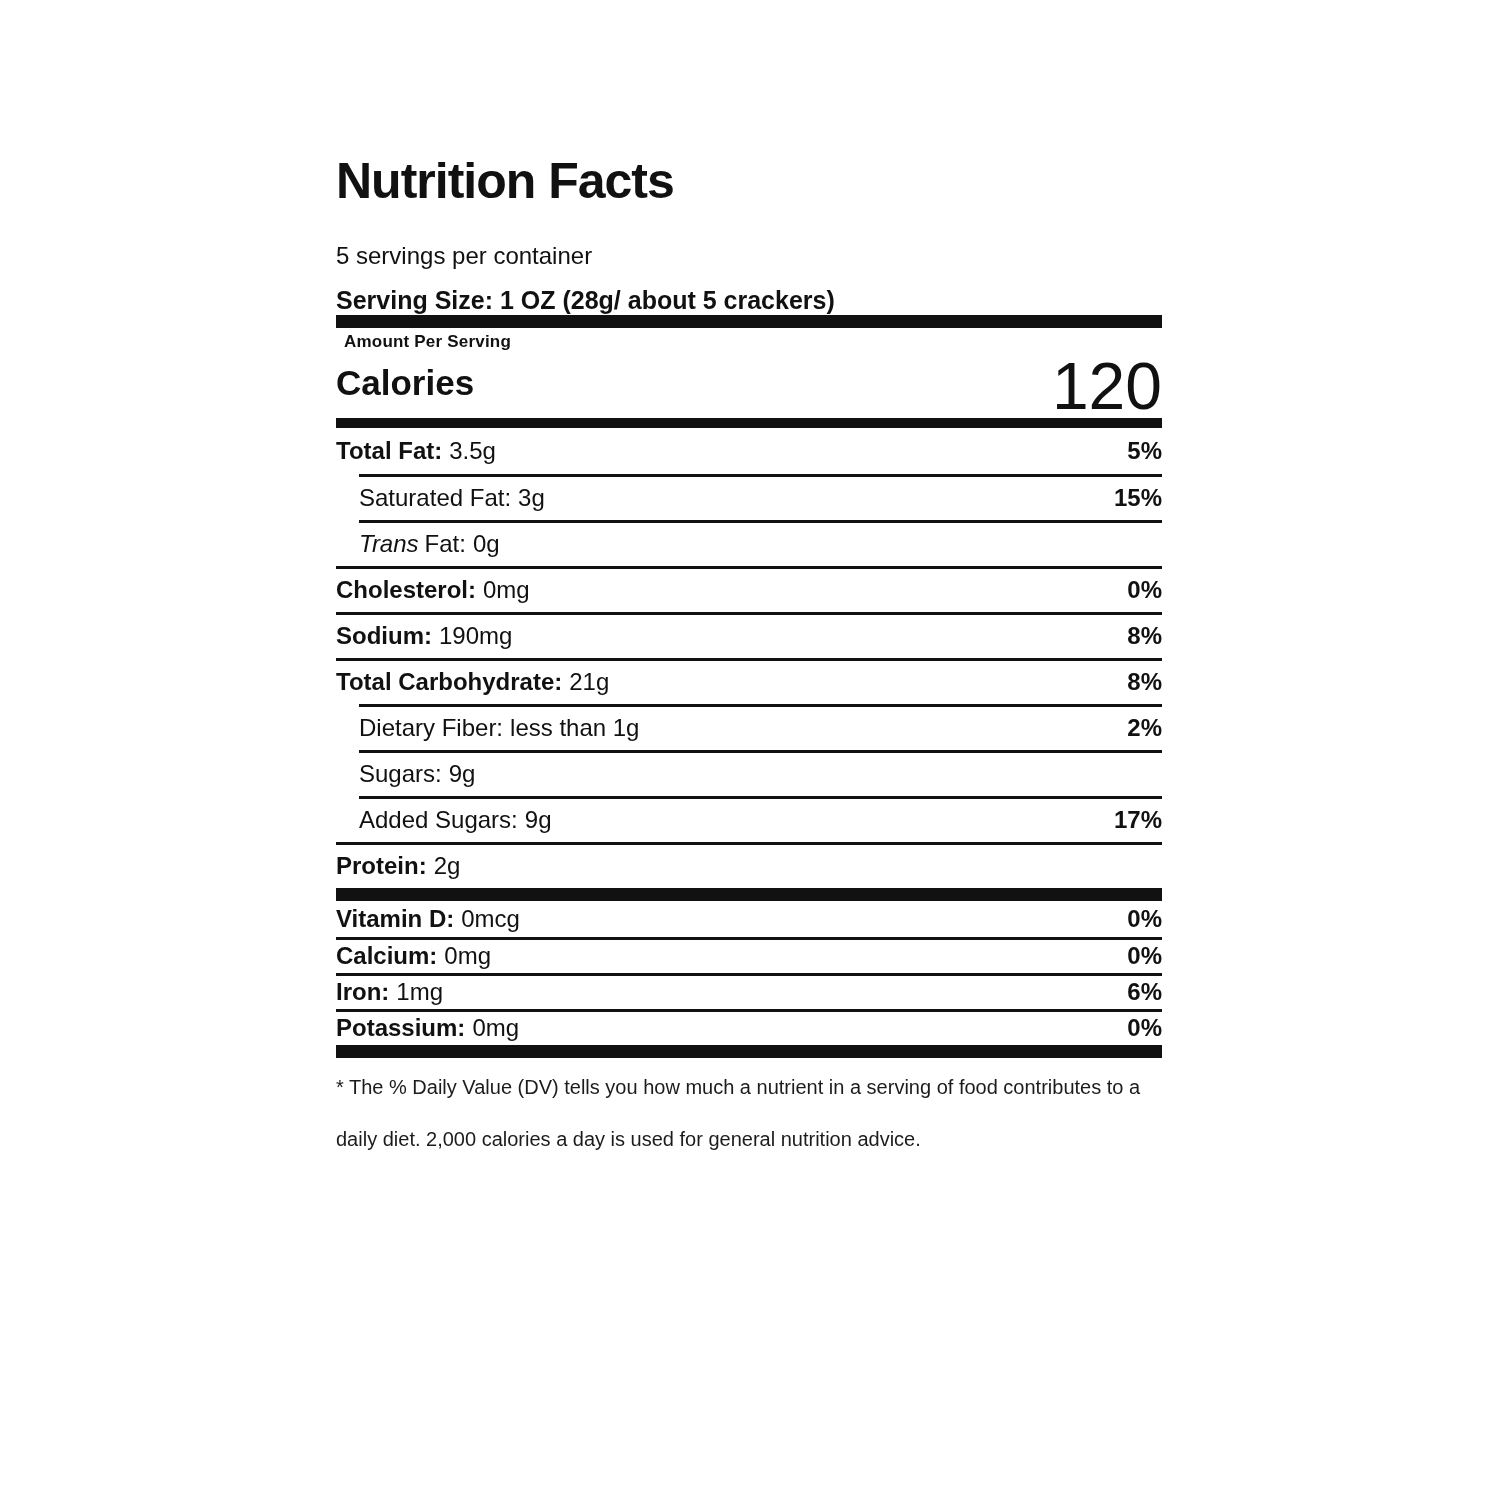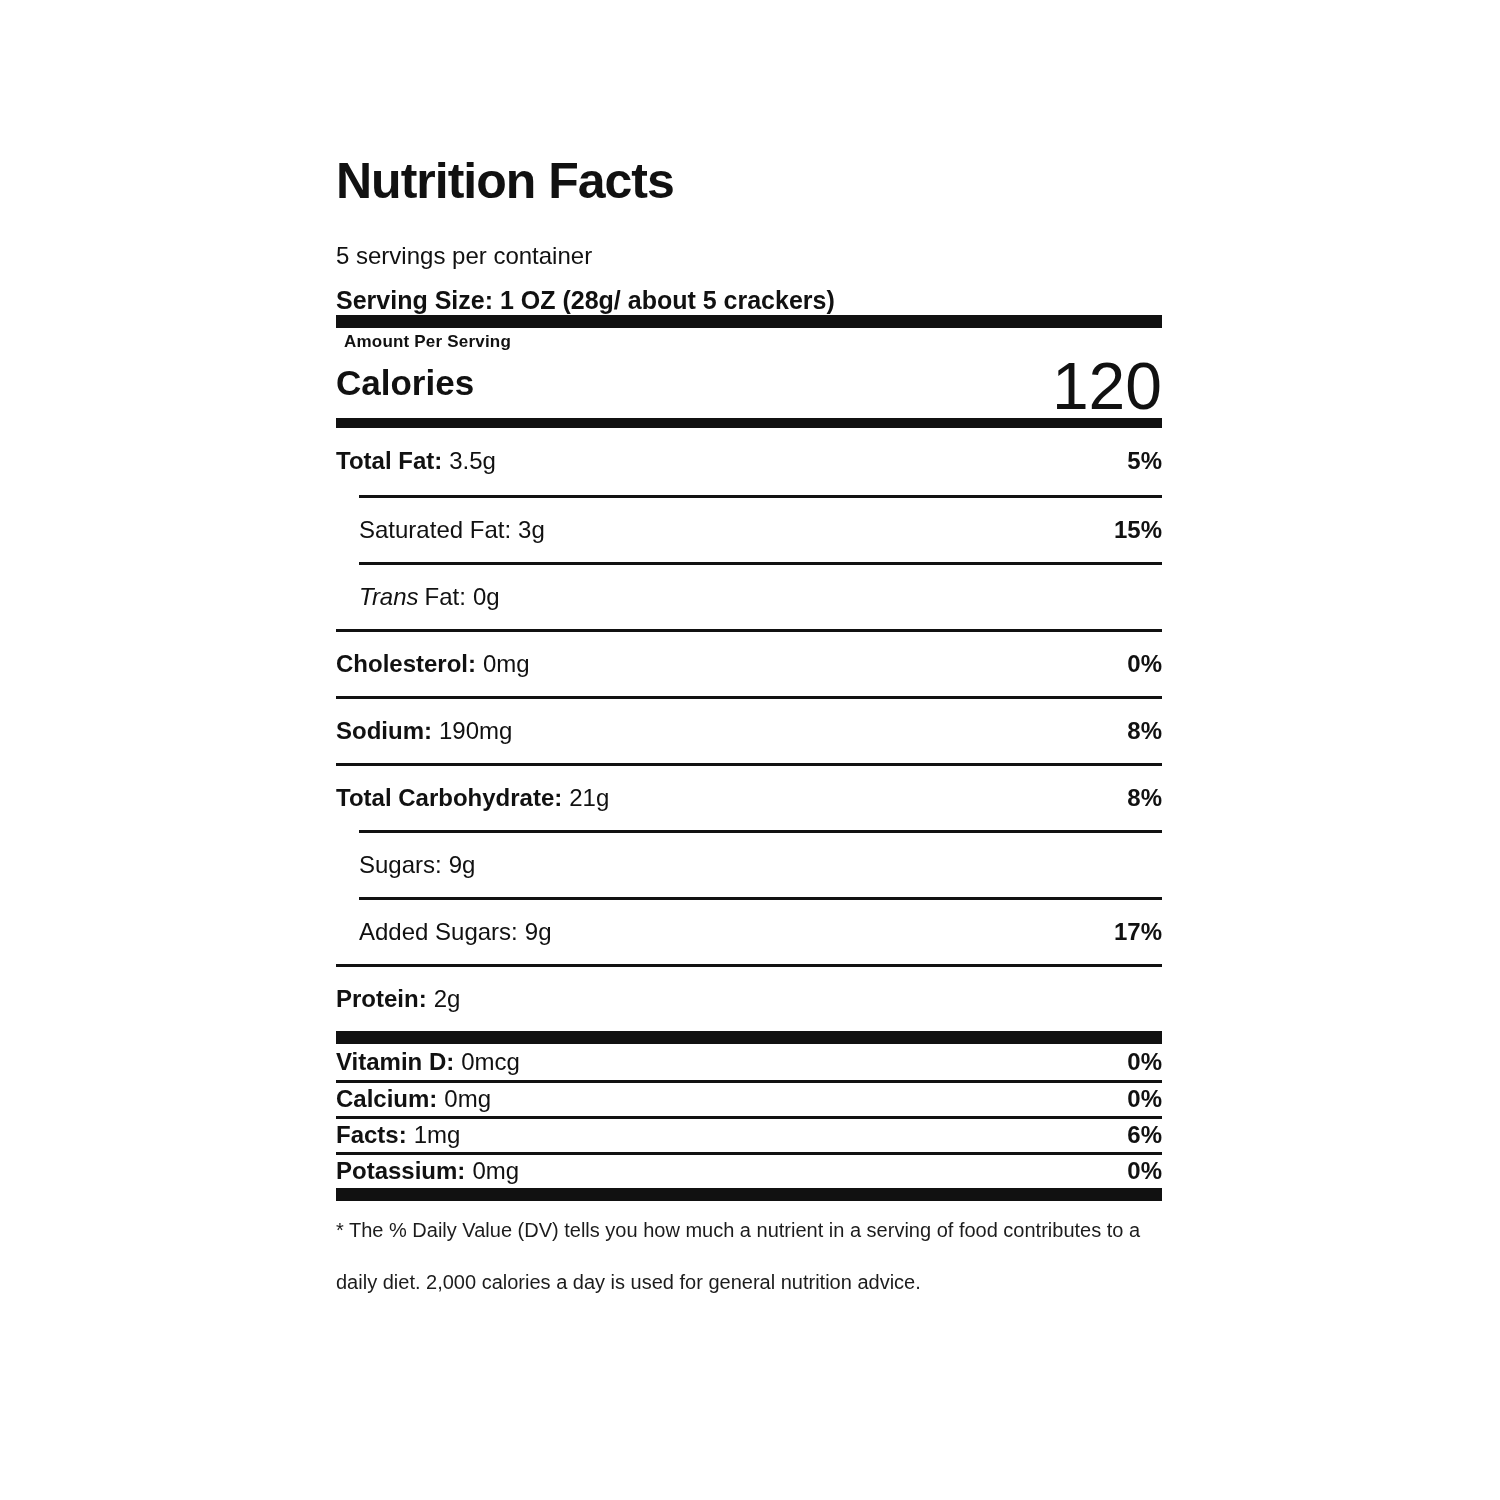--- a/index.html
+++ b/index.html
@@ -71,21 +71,21 @@
     font-size: 25px;
     font-weight: bold;
     padding: 15px 0 14px 0;
     border-bottom: 2px solid #111111;
   }
 
   .row {
     display: flex;
     justify-content: space-between;
     align-items: center;
-    height: 67px;
+    height: 46px;
     border-top: 3px solid #111111;
     font-size: 24px;
   }
   .rows .row:first-child { border-top: none; }
   .row--indent { margin-left: 23px; }
   .row--bold-label .lbl { font-weight: bold; }
   .lbl { font-weight: normal; }
   .lbl-italic { font-style: italic; margin-right: 6px; }
   .amt { margin-left: 7px; }
   .dv { font-weight: bold; }
@@ -141,20 +141,24 @@
   </div>
       <div class="row row--bold-label">
     <span class="row-left"><span class="lbl">Sodium:</span><span class="amt">190mg</span></span>
     <span class="dv">8%</span>
   </div>
       <div class="row row--bold-label">
     <span class="row-left"><span class="lbl">Total Carbohydrate:</span><span class="amt">21g</span></span>
     <span class="dv">8%</span>
   </div>
       <div class="row row--indent">
+    <span class="row-left"><span class="lbl">Dietary Fiber:</span><span class="amt">less than 1g</span></span>
+    <span class="dv">2%</span>
+  </div>
+      <div class="row row--indent">
     <span class="row-left"><span class="lbl">Sugars:</span><span class="amt">9g</span></span>
     <span class="dv"></span>
   </div>
       <div class="row row--indent">
     <span class="row-left"><span class="lbl">Added Sugars:</span><span class="amt">9g</span></span>
     <span class="dv">17%</span>
   </div>
       <div class="row row--bold-label">
     <span class="row-left"><span class="lbl">Protein:</span><span class="amt">2g</span></span>
     <span class="dv"></span>
@@ -166,21 +170,21 @@
   <div class="rows rows--minerals" id="mineral-rows">
       <div class="row row--bold-label">
     <span class="row-left"><span class="lbl">Vitamin D:</span><span class="amt">0mcg</span></span>
     <span class="dv">0%</span>
   </div>
       <div class="row row--bold-label">
     <span class="row-left"><span class="lbl">Calcium:</span><span class="amt">0mg</span></span>
     <span class="dv">0%</span>
   </div>
       <div class="row row--bold-label">
-    <span class="row-left"><span class="lbl">Facts:</span><span class="amt">1mg</span></span>
+    <span class="row-left"><span class="lbl">Iron:</span><span class="amt">1mg</span></span>
     <span class="dv">6%</span>
   </div>
       <div class="row row--bold-label">
     <span class="row-left"><span class="lbl">Potassium:</span><span class="amt">0mg</span></span>
     <span class="dv">0%</span>
   </div>
     </div>
 
   <div class="bar bar-thick"></div>
 

